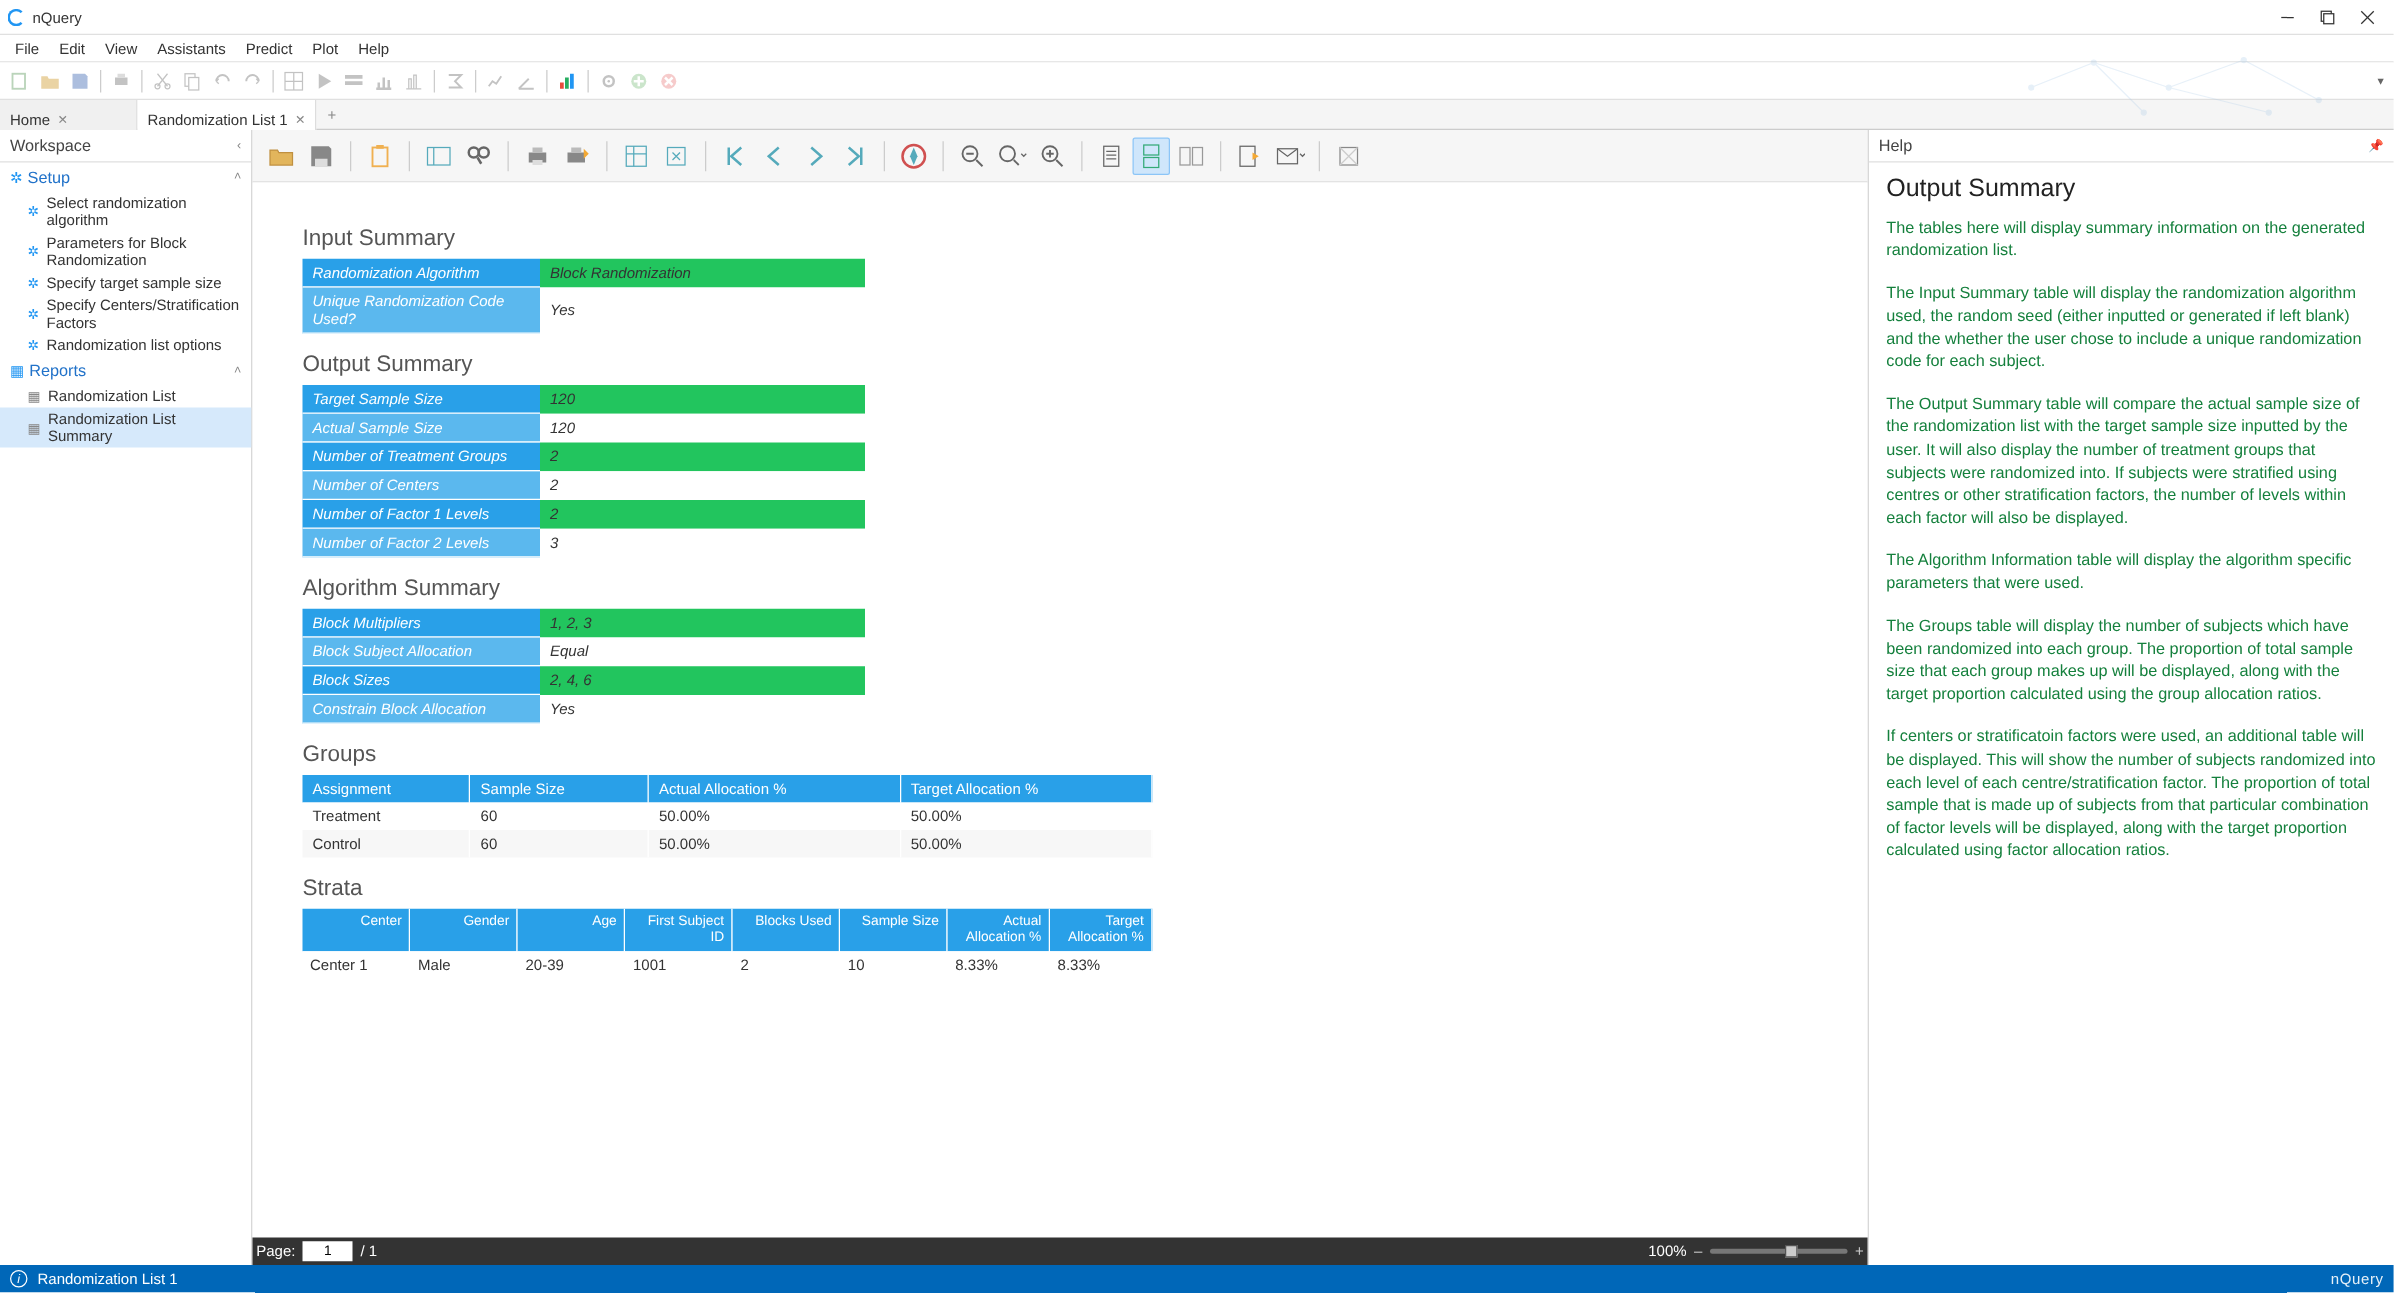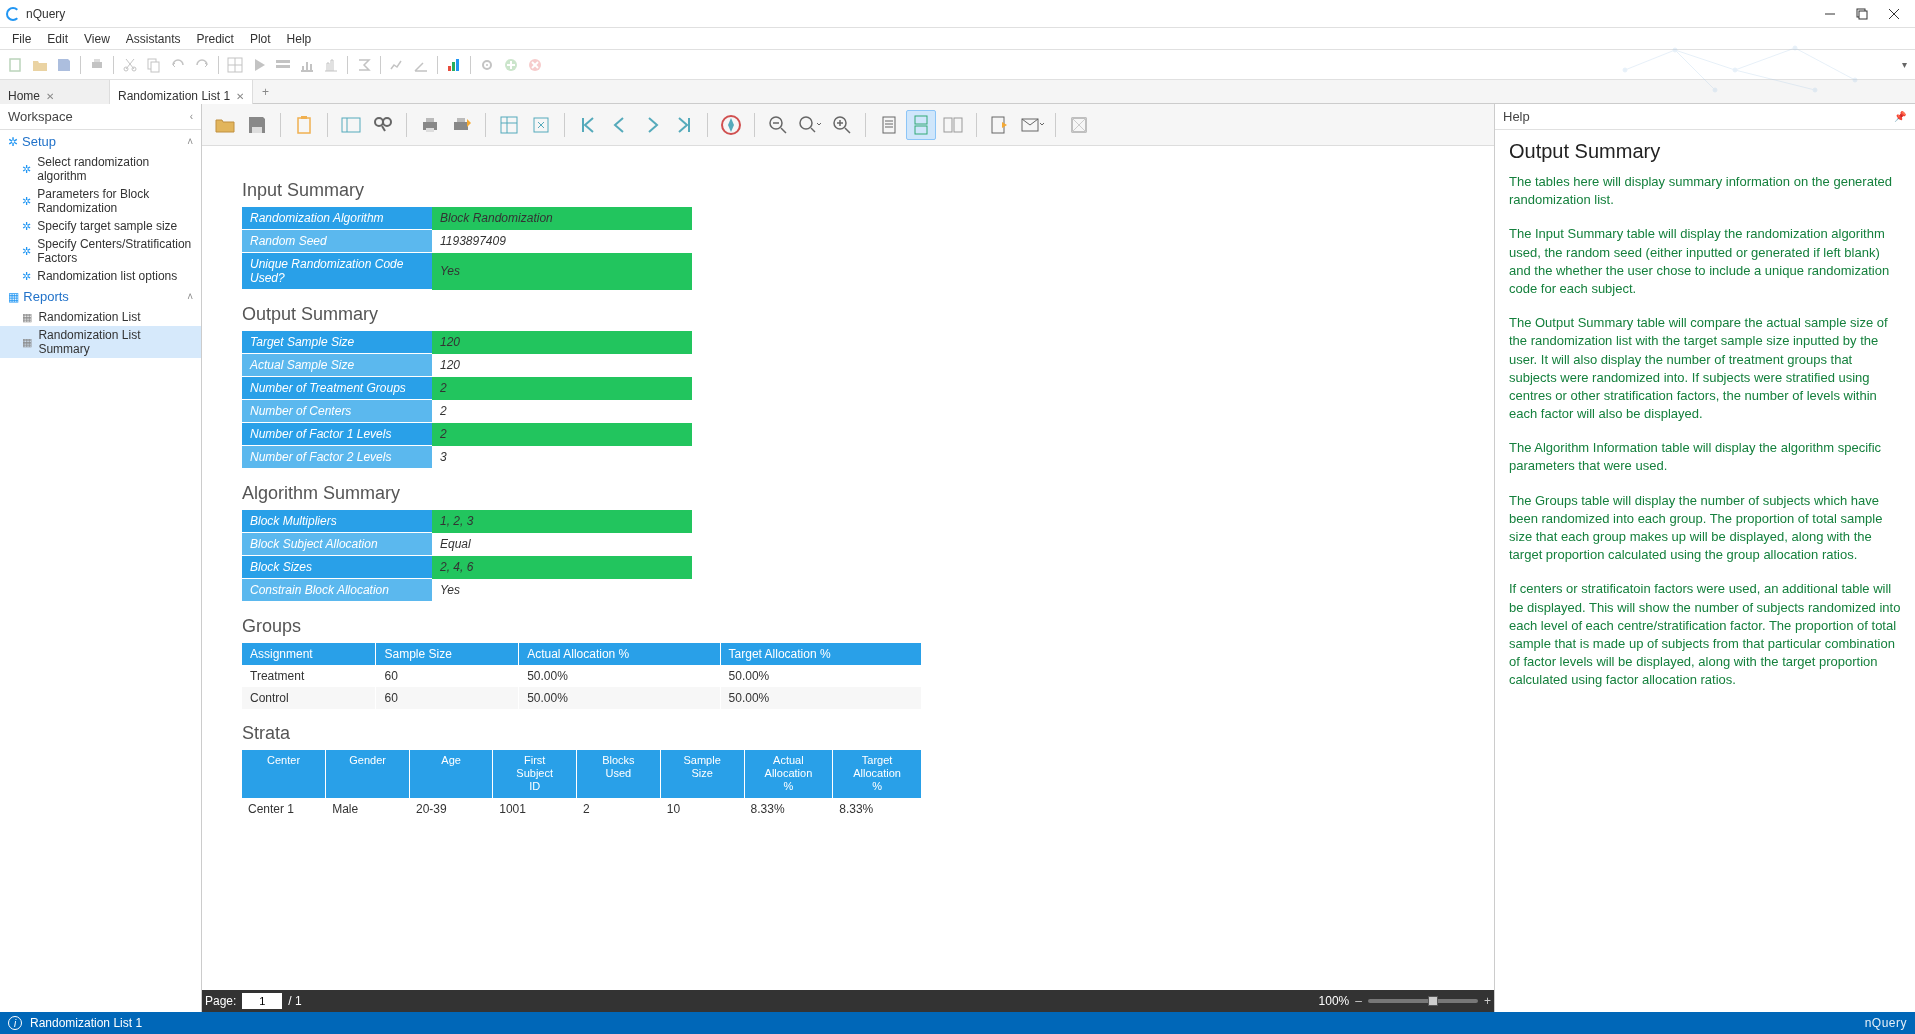--- a/index.html
+++ b/index.html
@@ -61,21 +61,21 @@
   .kv-table tr:nth-child(even) td.k { background:#5bb8ee; }
   .kv-table td.v { background:#22c55e; }
   .kv-table tr:nth-child(even) td.v { background:#fff; }
 
   .grid-table { border-collapse: collapse; width: 680px; }
   .grid-table th { background:#29a0e8; color:#fff; text-align:left; padding:4px 8px; font-weight:400; font-size:12px; border-right:1px solid #fff; }
   .grid-table td { padding:4px 8px; font-size:12px; background:#f7f7f7; border-right:1px solid #fff; }
   .grid-table tr:nth-child(even) td { background:#fff; }
 
   .strata-table { border-collapse: collapse; width: 680px; }
-  .strata-table th { background:#29a0e8; color:#fff; text-align:center; padding:4px 20px; font-weight:400; font-size:11px; border-right:1px solid #fff; line-height:1.2; vertical-align:top; }
+  .strata-table th { background:#29a0e8; color:#fff; text-align:right; padding:4px 6px; font-weight:400; font-size:11px; border-right:1px solid #fff; line-height:1.2; vertical-align:top; }
   .strata-table td { padding:4px 6px; font-size:12px; background:#fff; border-right:1px solid #fff; }
 
   
   .pager { height: 22px; background:#333; color:#fff; display:flex; align-items:center; padding:0 3px; font-size:12px; gap:6px; }
   .pager input { width:40px; height:16px; font-size:11px; text-align:center; background:#fff; color:#000; border:none; }
   .pager .zoom { margin-left:auto; display:flex; align-items:center; gap:6px; }
   .pager .slider { width:110px; height:4px; background:#777; border-radius:2px; position:relative; }
   .pager .slider .knob { position:absolute; left:55%; top:-3px; width:10px; height:10px; background:#ccc; border:1px solid #555; }
   .pager .zbtn { color:#ccc; cursor:pointer; }
 
@@ -501,24 +501,20 @@
       <div class="doc-view">
 
         <div class="section-title">Input Summary</div>
         <table class="kv-table">
           <tbody>
               <tr>
                 <td class="k">Randomization Algorithm</td>
                 <td class="v">Block Randomization</td>
               </tr>
           <tr>
-                <td class="k">Random Seed</td>
-                <td class="v">1193897409</td>
-              </tr>
-          <tr>
                 <td class="k">Unique Randomization Code Used?</td>
                 <td class="v">Yes</td>
               </tr>
         </tbody>
           </table>
 
         <div class="section-title">Output Summary</div>
         <table class="kv-table">
           <tbody>
               <tr>

